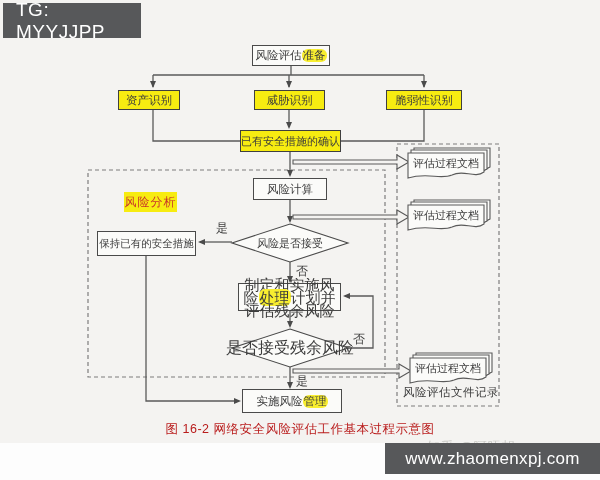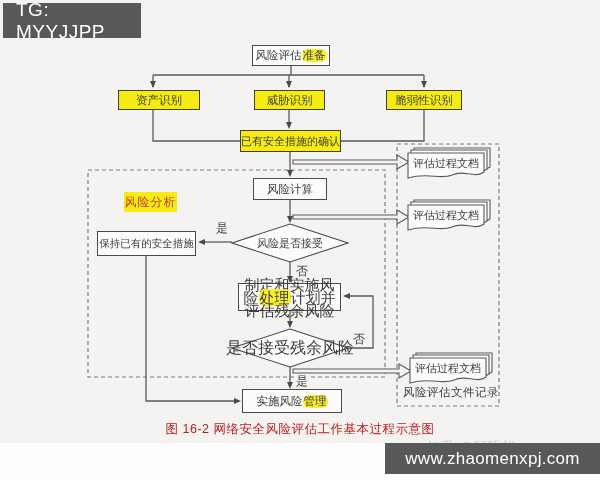--- a/index.html
+++ b/index.html
@@ -121,21 +121,21 @@
     <path transform="translate(413,355)" d="M0,0 h76 v19 c-10,7 -20,-3 -32,3 c-12,5 -24,-3 -44,3 z"></path>
     <path transform="translate(410,358)" d="M0,0 h76 v19 c-10,7 -20,-3 -32,3 c-12,5 -24,-3 -44,3 z"></path>
   </g>
 </svg>
 
 <div class="node" style="left:252px;top:45px;width:78px;height:21px;">
   <span>风险评估</span>
     <span class="hl">准备</span>
 </div>
 
-<div class="node yellow" style="left:118px;top:90px;width:82px;height:20px;">
+<div class="node yellow" style="left:118px;top:90px;width:62px;height:20px;">
   <span>资产识别</span>
 </div>
 <div class="node yellow" style="left:254px;top:90px;width:71px;height:20px;">
   <span>威胁识别</span>
 </div>
 <div class="node yellow" style="left:386px;top:90px;width:76px;height:20px;">
   <span>脆弱性识别</span>
 </div>
 
 <div class="node yellow" style="left:240px;top:130px;width:101px;height:22px;font-size:11px;">

